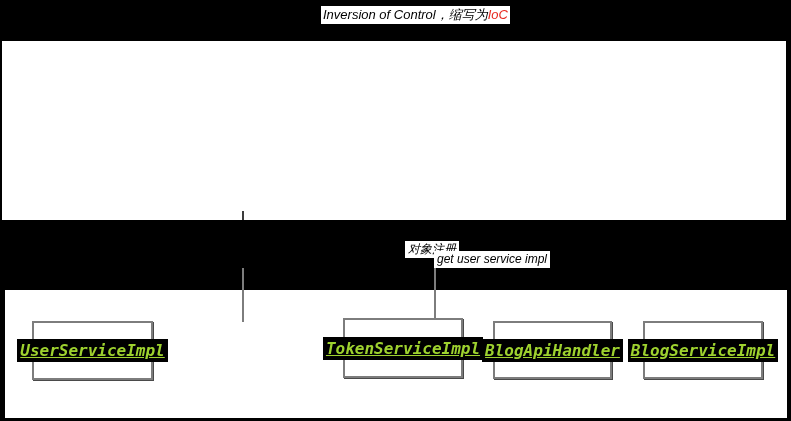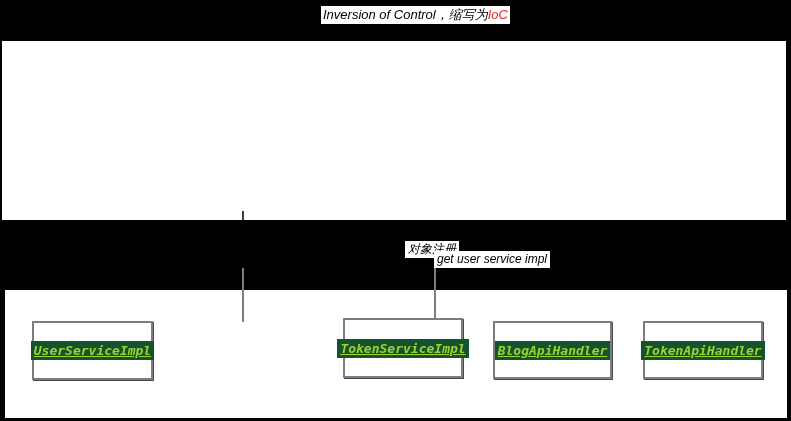--- a/index.html
+++ b/index.html
@@ -31,22 +31,22 @@
     position:absolute;height:59px;border:2px solid #7d7d7d;background:#ffffff;
     display:flex;align-items:center;justify-content:center;box-sizing:border-box;z-index:2;
     box-shadow:1px 1px 0 #4a4a4a;
   }
   .box-user    {left:32px; top:321px;width:121px;}
   .box-tokenapi{left:183px;top:320px;width:121px;}
   .box-tokensvc{left:343px;top:318px;width:120px;height:60px;}
   .box-blogapi {left:493px;top:321px;width:119px;height:58px;}
   .box-blogsvc {left:643px;top:321px;width:120px;height:58px;}
   .classlabel{
-    background:#14532d;color:#9ed22f;font-family:"DejaVu Sans Mono",monospace;
-    font-weight:bold;font-size:13px;padding:2px 3px;text-decoration:underline;
+    background:#000000;color:#9ed22f;font-family:"DejaVu Sans Mono",monospace;
+    font-weight:bold;font-size:16px;padding:2px 3px;text-decoration:underline;
     white-space:nowrap;
   }
 </style>
 </head>
 <body>
 
 <div class="stage">
 
   <div class="title">
     <span>Inversion of Control，缩写为</span><span class="accent">IoC</span>
@@ -67,16 +67,16 @@
   <div class="classbox box-user">
     <span class="classlabel">UserServiceImpl</span>
   </div>
   <div class="classbox box-tokensvc">
     <span class="classlabel">TokenServiceImpl</span>
   </div>
   <div class="classbox box-blogapi">
     <span class="classlabel">BlogApiHandler</span>
   </div>
   <div class="classbox box-blogsvc">
-    <span class="classlabel">TokenApiHandler</span>
+    <span class="classlabel">BlogServiceImpl</span>
   </div>
 
 </div>
 
 </body></html>

